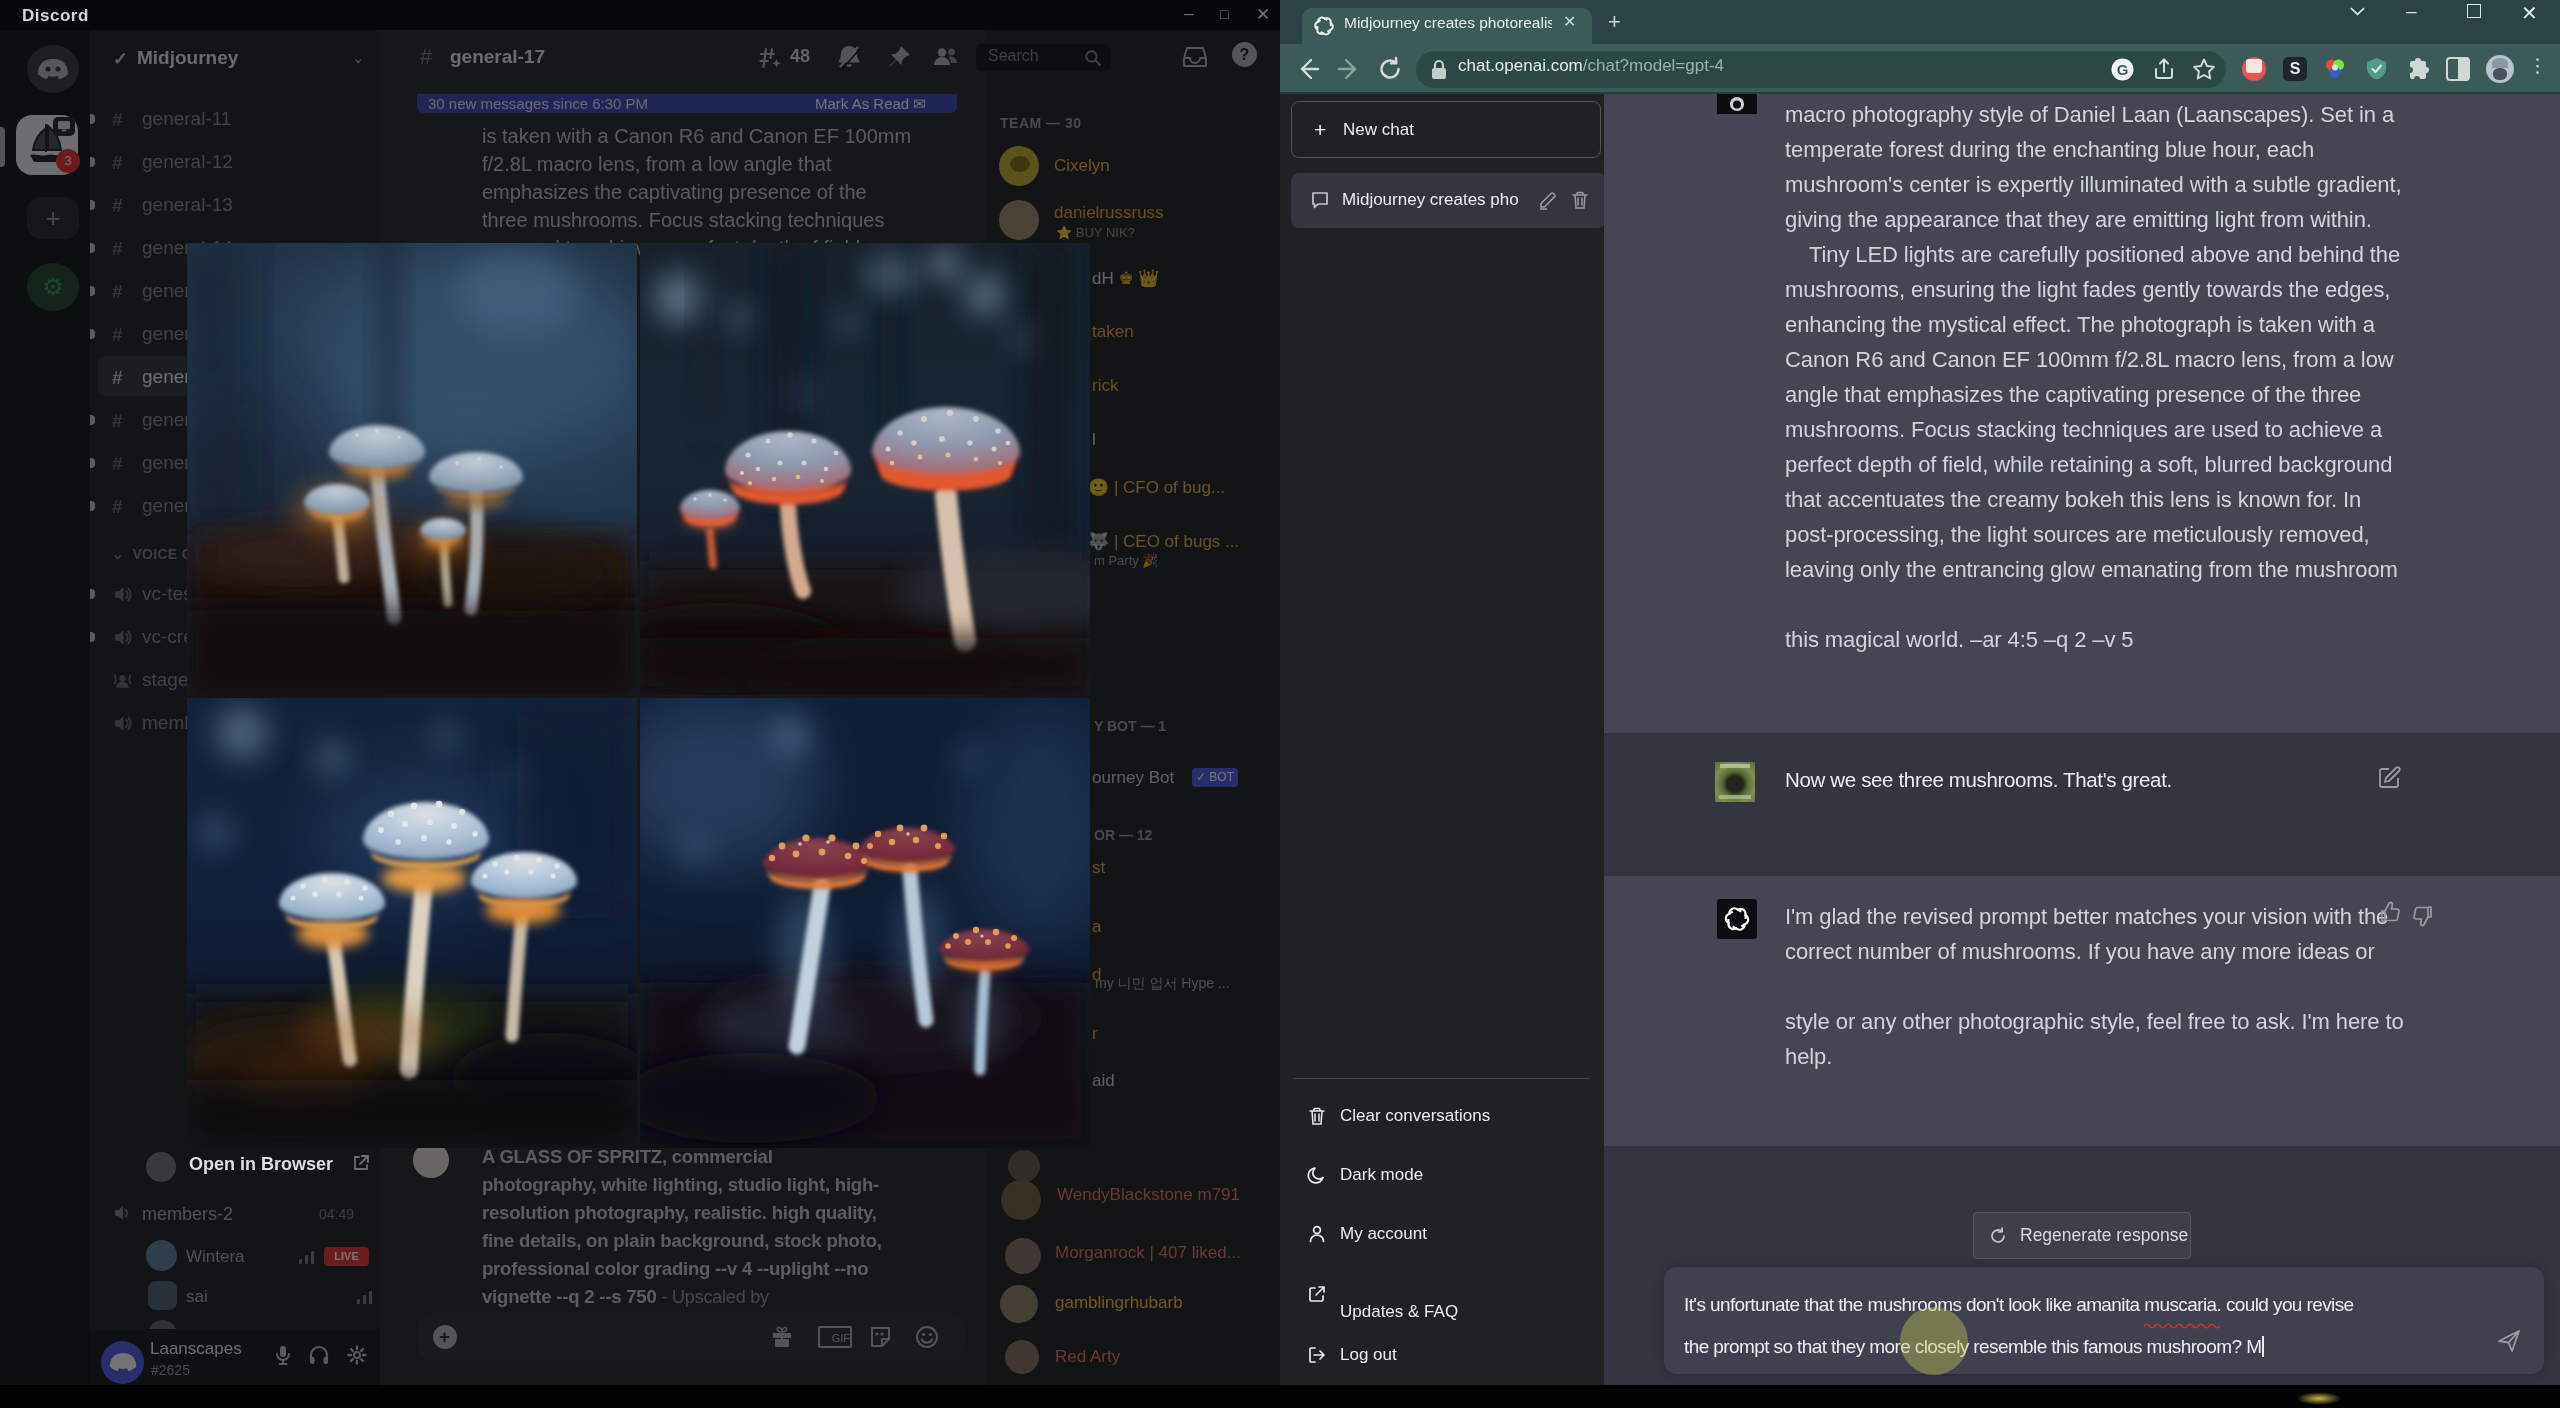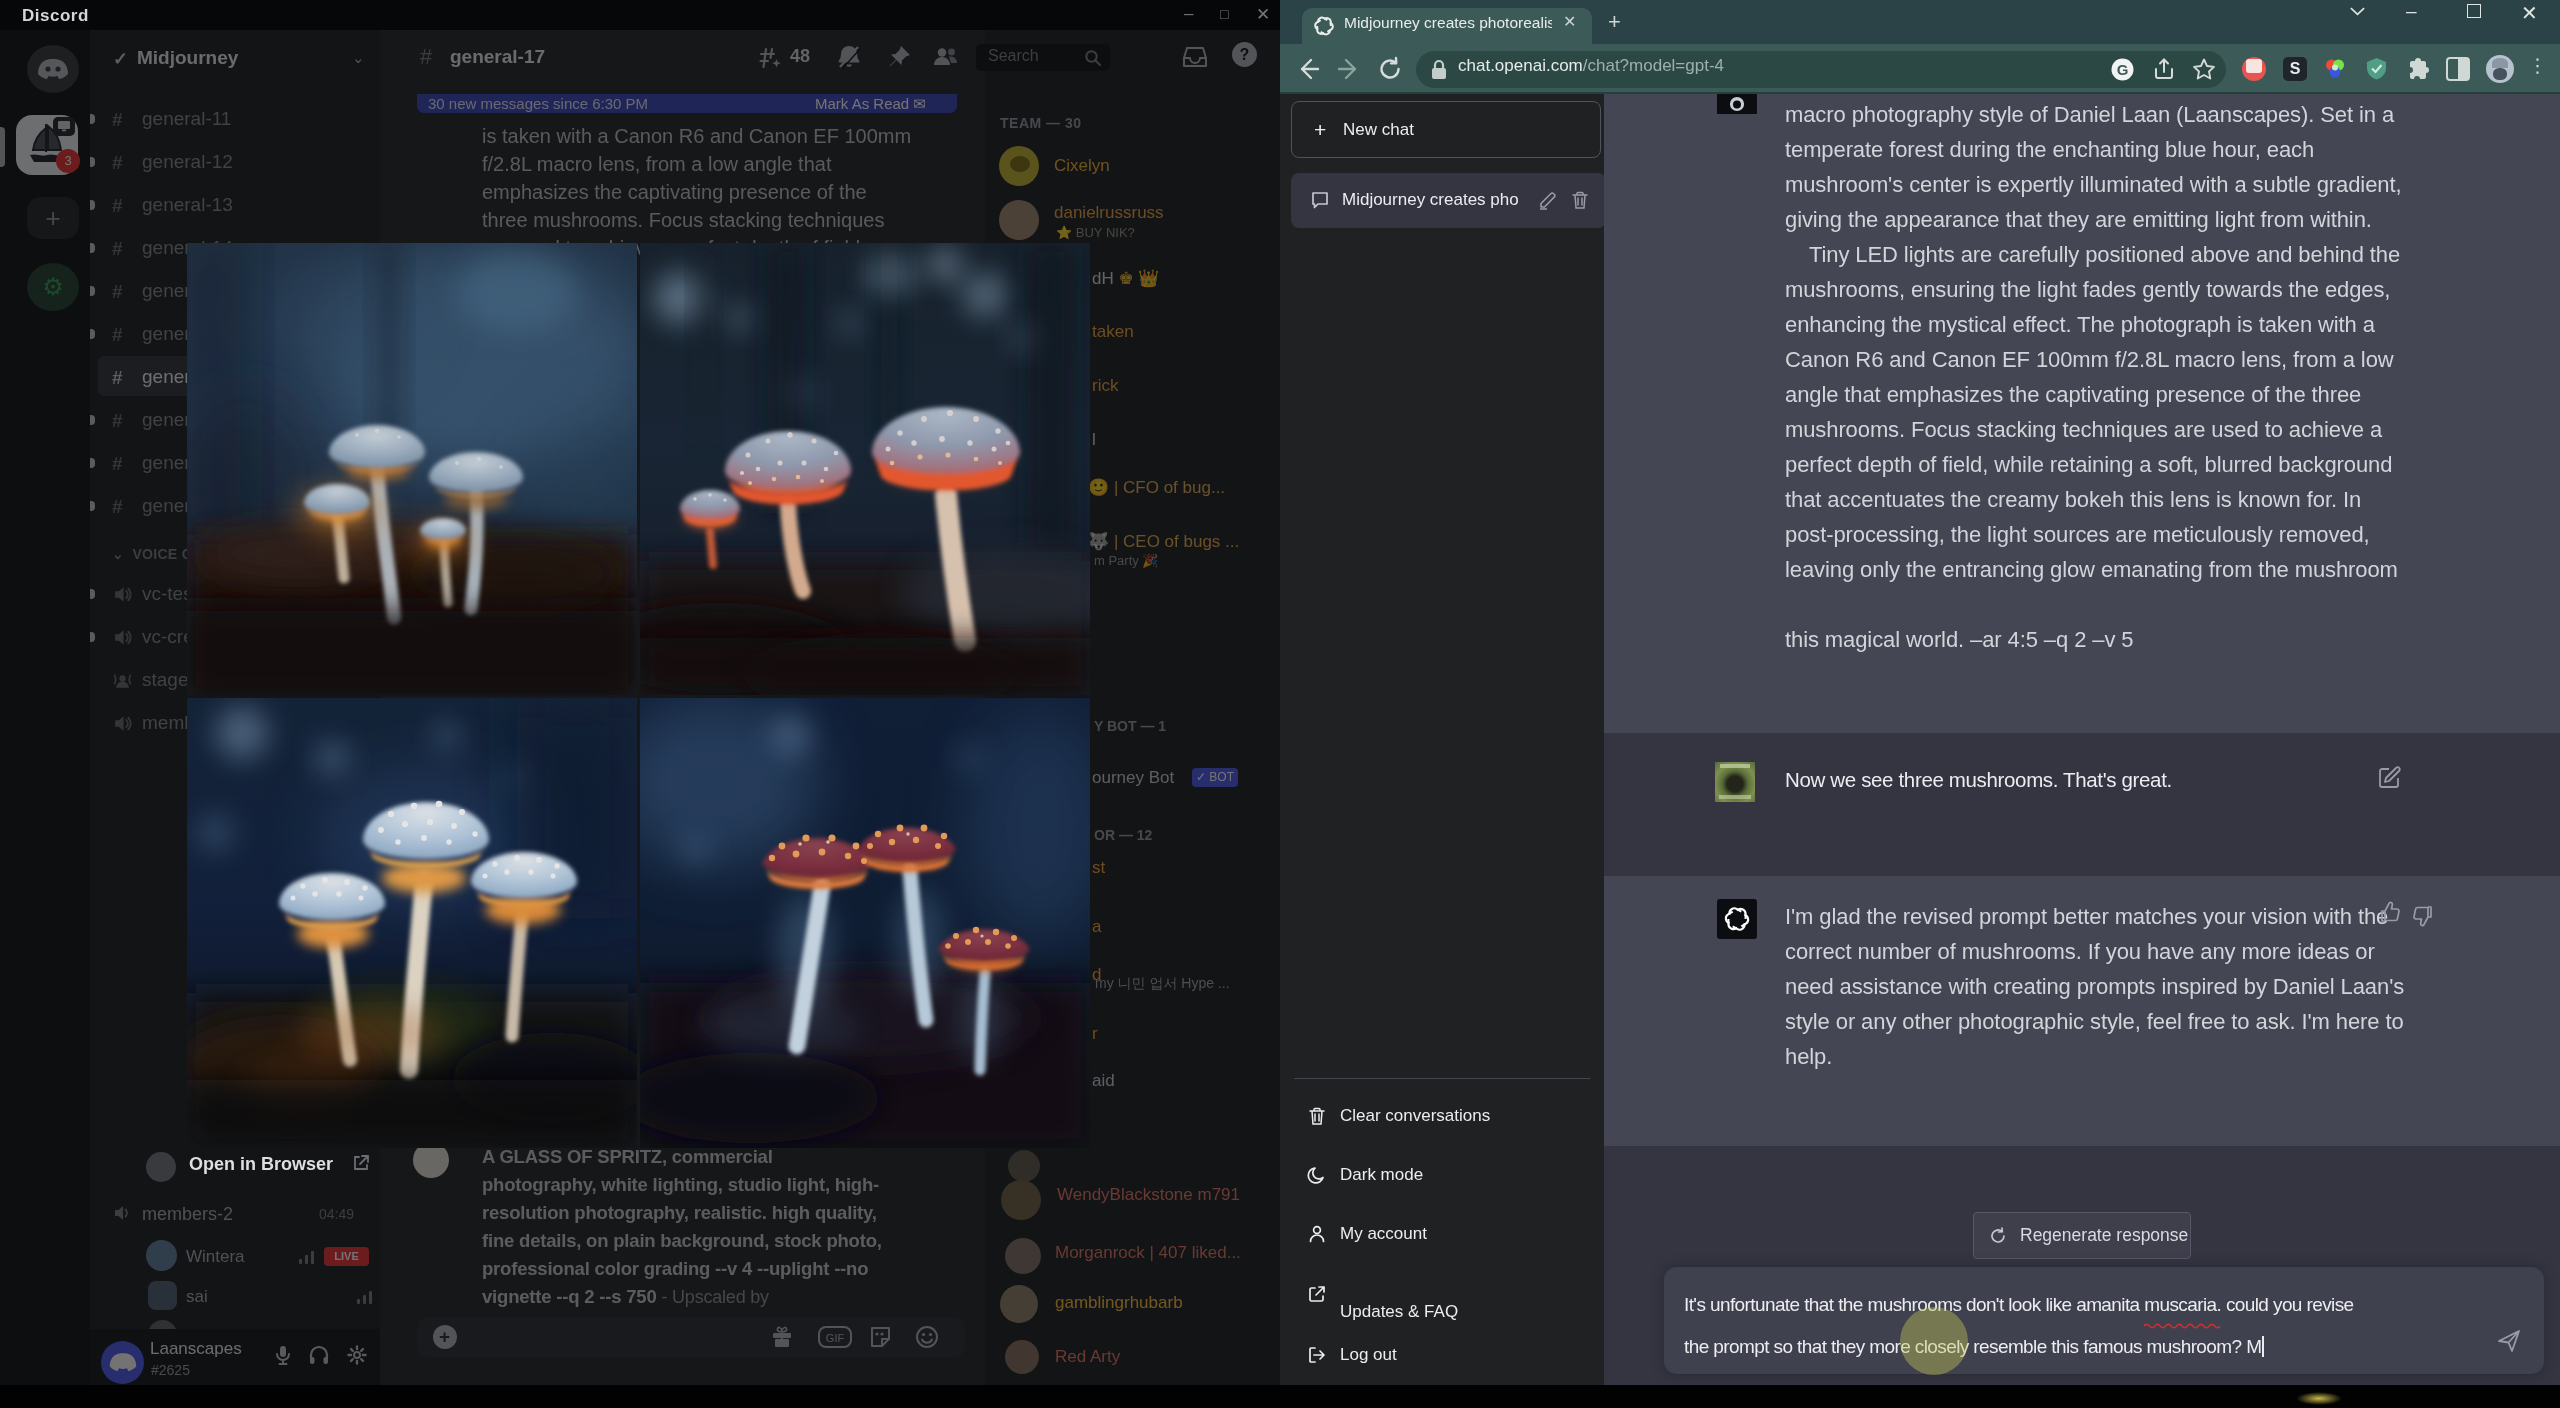--- a/index.html
+++ b/index.html
@@ -189,21 +189,21 @@
     <div class="abs" style="left:433px; top:1325px; width:24px; height:24px; border-radius:50%; background:#b5bac1;"></div>
     <div class="abs" style="left:439px; top:1326px; color:#383a40; font-size:19px; font-weight:bold;">+</div>
     <svg class="abs" style="left:770px; top:1325px;" width="24" height="24" viewBox="0 0 24 24">
         <g fill="#b5bac1">
           <rect x="3" y="8" width="18" height="5" rx="1"></rect>
           <rect x="5" y="14" width="14" height="8" rx="1"></rect>
           <rect x="11" y="8" width="2" height="14"></rect>
           <path d="M12,7 C9,7 6.5,5.5 7.5,3.5 C8.5,1.5 11,2.5 12,5.5 C13,2.5 15.5,1.5 16.5,3.5 C17.5,5.5 15,7 12,7 Z" stroke="#b5bac1" stroke-width="1.6" fill="none"></path>
         </g>
       </svg>
-    <div class="abs" style="left:818px; top:1326px; width:34px; height:22px; border:2px solid #b5bac1; border-radius:8px; color:#b5bac1; font-size:11px; font-weight:normal; text-align:center; line-height:20px;">GIF</div>
+    <div class="abs" style="left:818px; top:1326px; width:34px; height:22px; border:2px solid #b5bac1; border-radius:2px; color:#b5bac1; font-size:11px; font-weight:normal; text-align:right; line-height:20px;">GIF</div>
     <svg class="abs" style="left:868px; top:1325px;" width="24" height="24" viewBox="0 0 24 24">
         <path d="M4,3 H21 V14 L14,21 H4 Z M14,21 V14 H21" stroke="#b5bac1" stroke-width="2" fill="none" stroke-linejoin="round"></path>
         <circle cx="9" cy="9" r="1.6" fill="#b5bac1"></circle>
         <circle cx="14" cy="9" r="1.6" fill="#b5bac1"></circle>
       </svg>
     <svg class="abs" style="left:915px; top:1325px;" width="24" height="24" viewBox="0 0 24 24">
         <circle cx="12" cy="12" r="10" stroke="#b5bac1" stroke-width="2" fill="none"></circle>
         <circle cx="8.5" cy="9.5" r="1.6" fill="#b5bac1"></circle>
         <circle cx="15.5" cy="9.5" r="1.6" fill="#b5bac1"></circle>
         <path d="M7,14.5 a5.5,5.5 0 0 0 10,0" stroke="#b5bac1" stroke-width="2" fill="none" stroke-linecap="round"></path>
@@ -833,21 +833,20 @@
           <path d="M14,5.5 a5,5 0 0 1 8.6,3.5 v5" transform="rotate(0 14 14)"></path>
           <path d="M14,5.5 a5,5 0 0 1 8.6,3.5 v5" transform="rotate(60 14 14)"></path>
           <path d="M14,5.5 a5,5 0 0 1 8.6,3.5 v5" transform="rotate(120 14 14)"></path>
           <path d="M14,5.5 a5,5 0 0 1 8.6,3.5 v5" transform="rotate(180 14 14)"></path>
           <path d="M14,5.5 a5,5 0 0 1 8.6,3.5 v5" transform="rotate(240 14 14)"></path>
           <path d="M14,5.5 a5,5 0 0 1 8.6,3.5 v5" transform="rotate(300 14 14)"></path>
         </g>
       </svg>
       <div class="gpt-line" style="top:810px;">I'm glad the revised prompt better matches your vision with the</div>
       <div class="gpt-line" style="top:845px;">correct number of mushrooms. If you have any more ideas or</div>
-      <div class="gpt-line" style="top:880px;">need assistance with creating prompts inspired by Daniel Laan's</div>
       <div class="gpt-line" style="top:915px;">style or any other photographic style, feel free to ask. I'm here to</div>
       <div class="gpt-line" style="top:950px;">help.</div>
       <svg class="abs" style="left:1098px; top:806px;" width="24" height="24" viewBox="0 0 24 24">
           <path d="M7,11 L7,21 M7,11 L11,3.5 a1.8,1.8 0 0 1 3.4,1 L13.5,9 H19 a2,2 0 0 1 2,2.4 l-1.6,7.5 a2,2 0 0 1 -2,1.6 H7 M7,11 H4 V21 H7" stroke="#9b9ba5" stroke-width="1.7" fill="none" stroke-linejoin="round"></path>
         </svg>
       <svg class="abs" style="left:1131px; top:810px;" width="24" height="24" viewBox="0 0 24 24">
           <path d="M17,13 L17,3 M17,13 L13,20.5 a1.8,1.8 0 0 1 -3.4,-1 L10.5,15 H5 a2,2 0 0 1 -2,-2.4 l1.6,-7.5 a2,2 0 0 1 2,-1.6 H17 M17,13 H20 V3 H17" stroke="#9b9ba5" stroke-width="1.7" fill="none" stroke-linejoin="round"></path>
         </svg>
 
       <div class="abs" style="left:693px; top:1118px; width:218px; height:47px; border:1px solid #565869; border-radius:4px; background:#3e3f4b;"></div>

